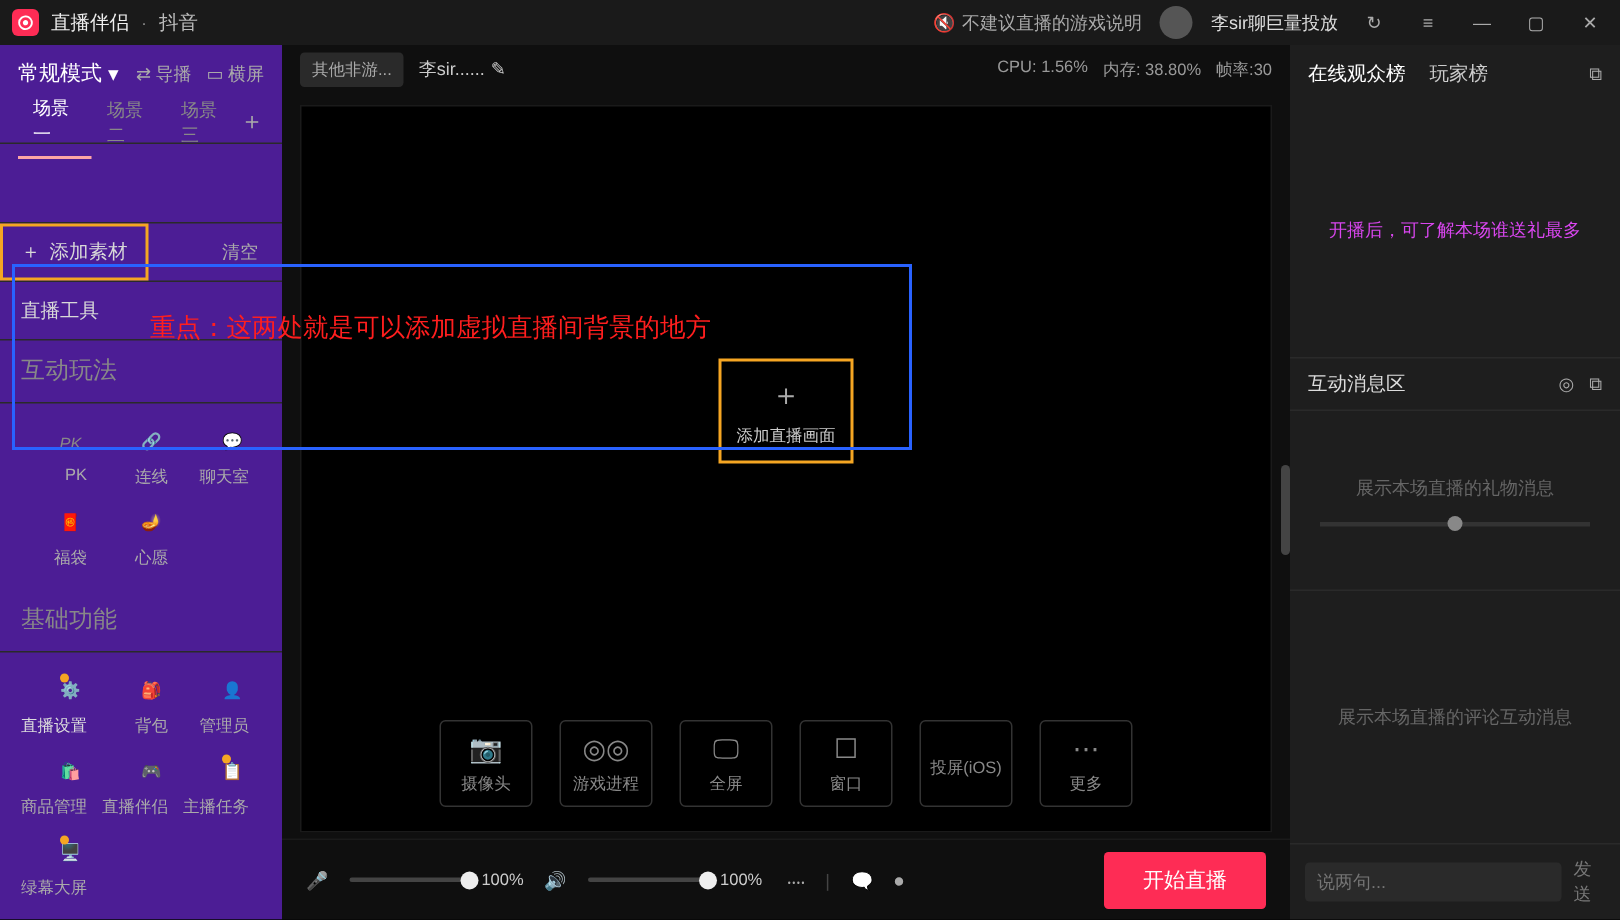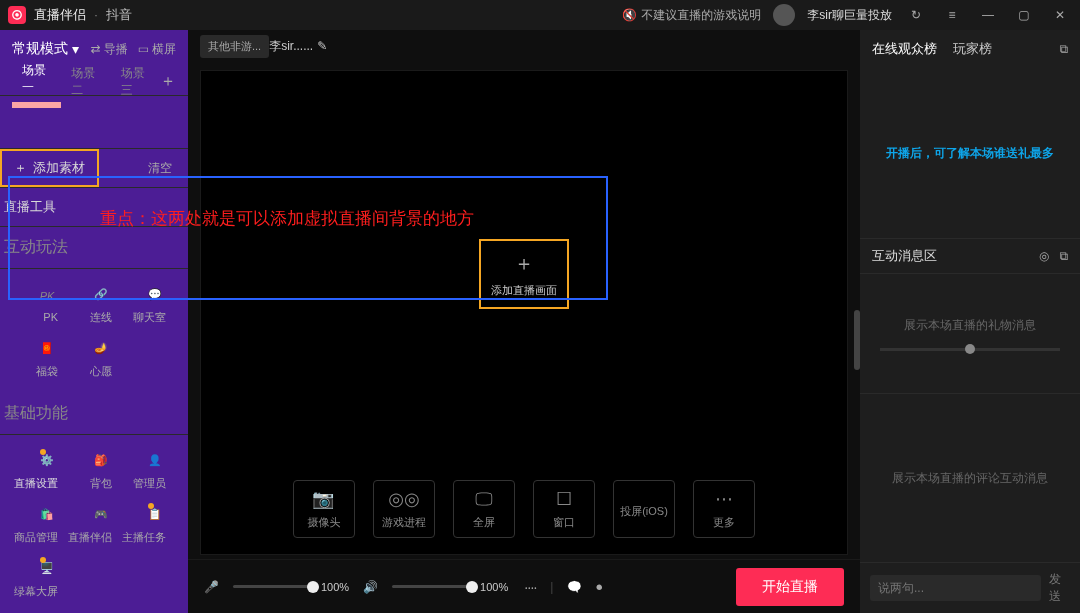--- a/index.html
+++ b/index.html
@@ -23,36 +23,36 @@
 .winbtn { width: 24px; height: 24px; display:flex;align-items:center;justify-content:center; color:#aaa; cursor:pointer;}
 
 .app-body { display: flex; height: calc(613px - 30px); }
 .left-col { width: 188px; background: #4c1d95; display:flex; flex-direction:column; }
 .mode-row { display:flex; align-items:center; padding: 10px 12px; }
 .mode-label { color:#fff; font-size:14px; font-weight:500; display:flex;align-items:center; gap:4px;}
 .mode-row-right { margin-left:auto; display:flex; gap:10px; color:#aaa; font-size:12px;}
 .mode-btn { display:flex; align-items:center; gap:3px; cursor:pointer;}
 .scene-tabs { display:flex; align-items:center; padding: 0 12px; height:28px; border-bottom:1px solid #2a2a2a;}
 .scene-tab { padding: 6px 10px; color:#888; font-size:12px; cursor:pointer;}
-.scene-tab.active { color:#fff; border-bottom:6px solid #fca5a5;}
+.scene-tab.active { color:#fff; border-bottom:2px solid #fca5a5;}
 .scene-add { margin-left:auto; color:#aaa; font-size:16px; cursor:pointer;}
 
 .add-source-row { display:flex; align-items:center; height:40px; border-top:1px solid #2a2a2a; border-bottom:1px solid #2a2a2a;}
 .add-source-btn { display:flex; align-items:center; gap:6px; padding:8px 12px; color:#d8d8d8; font-size:13px; cursor:pointer; border: 2px solid #f5a623; height: 38px; margin-left:0px;}
 .clear-btn { margin-left:auto; padding:8px 16px; color:#aaa; cursor:pointer;}
-.section-header { padding:10px 4px; color:#d8d8d8; font-size:13px; border-bottom:1px solid #2a2a2a;}
+.section-header { padding:10px 14px; color:#d8d8d8; font-size:13px; border-bottom:1px solid #2a2a2a;}
 .section-header.small { color:#888; font-size:16px;}
 .tool-grid { display:flex; flex-wrap:wrap; padding: 8px 4px; }
 .tool-cell { width: 54px; height:54px; display:flex; flex-direction:column; align-items:flex-end; justify-content:center; gap:4px; color:#aaa; font-size:11px; cursor:pointer; position:relative;}
 .tool-cell .ic { width:22px; height:22px; display:flex;align-items:center;justify-content:center; color:#888;}
 .tool-cell.hl { color:#ddd;}
 .tool-cell .dot { position:absolute; top:6px; right:12px; width:6px; height:6px; background:#f5a623; border-radius:50%;}
 
 .center-col { flex:1; background:#0f0f0f; display:flex; flex-direction:column; position:relative;}
-.center-top { display:flex; align-items:center; padding:6px 12px; height:32px; }
+.center-top { display:flex; align-items:center; padding:6px 12px; height:32px; gap:10px;}
 .chip { background:#2a2a2a; color:#aaa; padding:4px 8px; border-radius:3px; font-size:11px; cursor:pointer;}
 .user-chip { color:#ccc; font-size:12px; display:flex;align-items:center; gap:4px;}
 .stats { margin-left:auto; color:#999; font-size:11px; display:flex; gap:10px;}
 .preview { flex:1; margin: 8px 12px 4px 12px; background:#000; position:relative; border:1px solid #1a1a1a;}
 .add-canvas-box { position:absolute; left:50%; top:42%; transform:translate(-50%,-50%); width:90px; height:70px; border:2px solid #f5a623; display:flex; flex-direction:column; align-items:center; justify-content:center; gap:6px; color:#ccc;}
 .add-canvas-box .plus { font-size:20px; color:#aaa;}
 .add-canvas-box .lbl { font-size:11px;}
 .source-row { display:flex; gap:18px; justify-content:center; padding:14px 0 10px;}
 .src-cell { width:62px; height:58px; border:1px solid #333; border-radius:4px; display:flex; flex-direction:column; align-items:center; justify-content:center; gap:5px; color:#888; font-size:11px; cursor:pointer;}
 .src-cell .ic{ font-size:18px;}
@@ -63,21 +63,21 @@
 .pct { color:#ccc; font-size:11px;}
 .bottom-ic { color:#aaa; cursor:pointer;}
 .start-btn { margin-left:auto; background:#fe2c55; color:#fff; padding:10px 26px; border-radius:3px; font-size:14px; cursor:pointer;}
 .scroll-edge { position:absolute; right:0; top:280px; width:6px; height:60px; background:#444; border-radius:3px;}
 
 .right-col { width:220px; background:#1e1e1e; display:flex; flex-direction:column;}
 .rtab-row { display:flex; align-items:center; padding:10px 12px; gap:16px;}
 .rtab { color:#ccc; font-size:13px; cursor:pointer;}
 .rtab.active { color:#fff;text-align:center;}
 .pop-ic { margin-left:auto; color:#aaa; cursor:pointer;}
-.r-panel { flex:1; display:flex; align-items:center; justify-content:center; color:#0ea5e9; font-size:12px; padding:20px; text-align:center;font-weight:bold;}
+.r-panel { flex:1; display:flex; align-items:center; justify-content:center; color:#d946ef; font-size:12px; padding:20px; text-align:center;}
 .r-section-head { display:flex; align-items:center; padding:8px 12px; border-top:1px solid #2a2a2a;}
 .r-section-head .tit { color:#ddd; font-size:13px;}
 .r-section-head .acts { margin-left:auto; display:flex; gap:10px; color:#aaa;}
 .gift-panel { height:120px; display:flex; flex-direction:column; align-items:center; justify-content:center; color:#666; font-size:12px; border-top:1px solid #2a2a2a; padding:12px;}
 .gift-slider { width:180px; height:3px; background:#333; margin-top:14px; position:relative;}
 .gift-knob { position:absolute; left:50%; top:-4px; width:10px; height:10px; background:#888; border-radius:50%; transform:translateX(-50%);}
 .comment-panel { flex:1; display:flex; align-items:center; justify-content:center; color:#666; font-size:12px; border-top:1px solid #2a2a2a;}
 .chat-input-row { display:flex; align-items:center; padding:8px 10px; border-top:1px solid #2a2a2a; gap:8px;}
 .chat-input { flex:1; background:#2a2a2a; border:none; color:#888; padding:6px 8px; border-radius:3px; font-size:12px; outline:none;}
 .send-btn { color:#777; font-size:12px; cursor:pointer;}
@@ -206,20 +206,25 @@
     </div>
   </div>
 
   <div class="center-col">
     <div class="center-top">
       <span class="chip">其他非游...</span>
       <span class="user-chip">
           <span>李sir......</span>
           <span>✎</span>
         </span>
+      <div class="stats">
+        <span>CPU: 1.56%</span>
+        <span>内存: 38.80%</span>
+        <span>帧率:30</span>
+      </div>
     </div>
     <div class="preview">
       <div class="add-canvas-box">
         <span class="plus">＋</span>
         <span class="lbl">添加直播画面</span>
       </div>
       <div class="source-row" style="position:absolute;bottom:6px;left:0;right:0;">
         <div class="src-cell">
             <span class="ic">📷</span>
             <span>摄像头</span>

